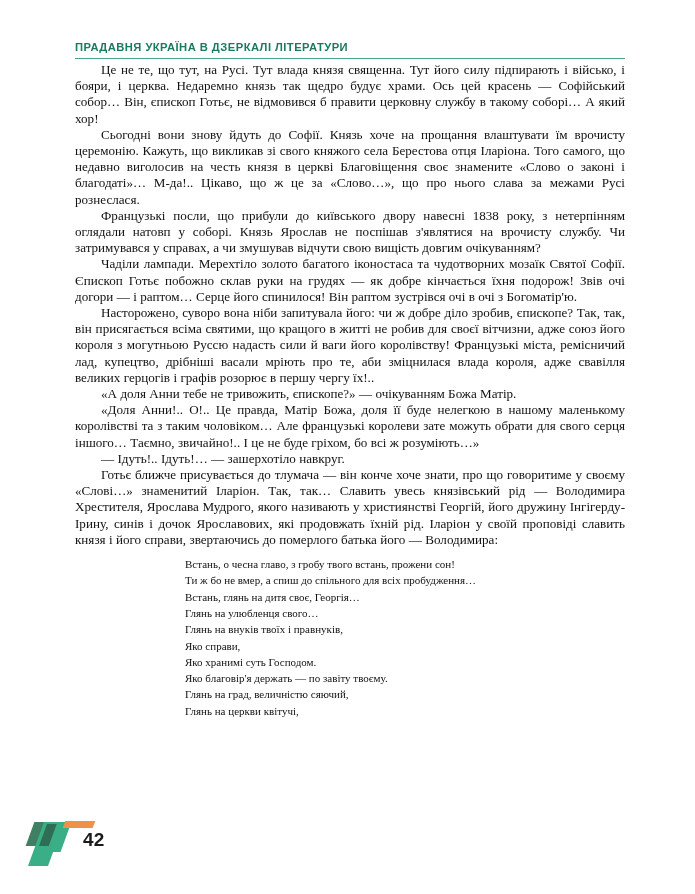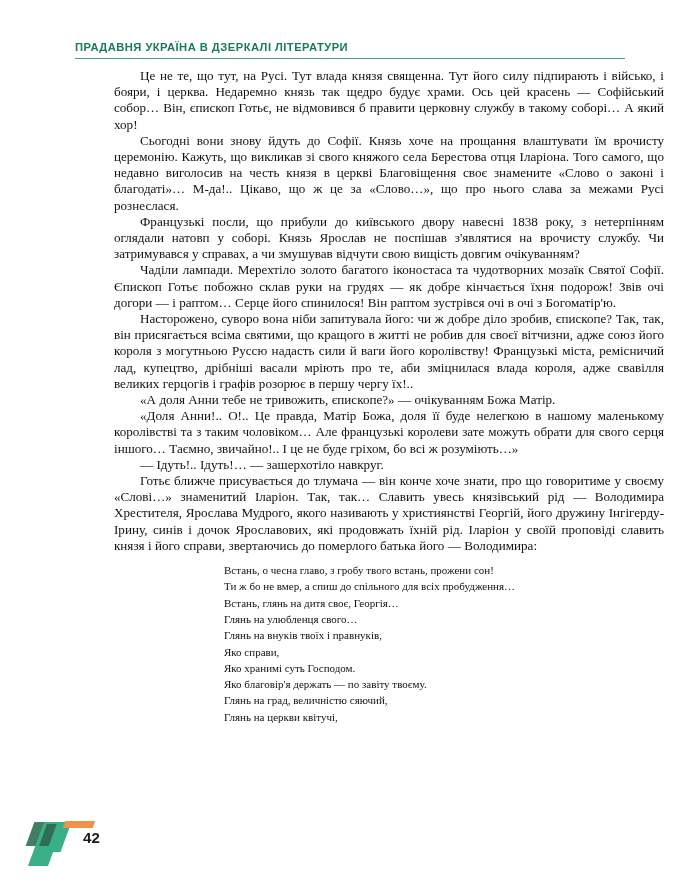--- a/index.html
+++ b/index.html
@@ -44,23 +44,22 @@
     margin-top: 5px;
     height: 1px;
     width: 550px;
     background: #4aa583;
   }
 
   
   .body-column {
     position: absolute;
     left: 75px;
-    top: 68px;
+    top: 62px;
     width: 550px;
-    margin-left: 39px;
   }
   .para {
     margin: 0;
     text-indent: 26px;
     text-align: justify;
     font-size: 13.1px;
     line-height: 16.2px;
     hyphens: auto;
     -webkit-hyphens: auto;
     word-spacing: 0.1px;
@@ -139,21 +138,21 @@
     width: 30px;
     height: 7px;
     background: #f0914a;
     transform: skewX(-20deg);
   }
   .page-number {
     position: absolute;
     left: 83px;
     top: 19px;
     font-family: "Liberation Sans", "DejaVu Sans", sans-serif;
-    font-size: 15px;
+    font-size: 19px;
     font-weight: 700;
     color: #1b1b1b;
     letter-spacing: 0.2px;
   }
 </style>
 </head>
 <body>
 
 <div class="page">
 

